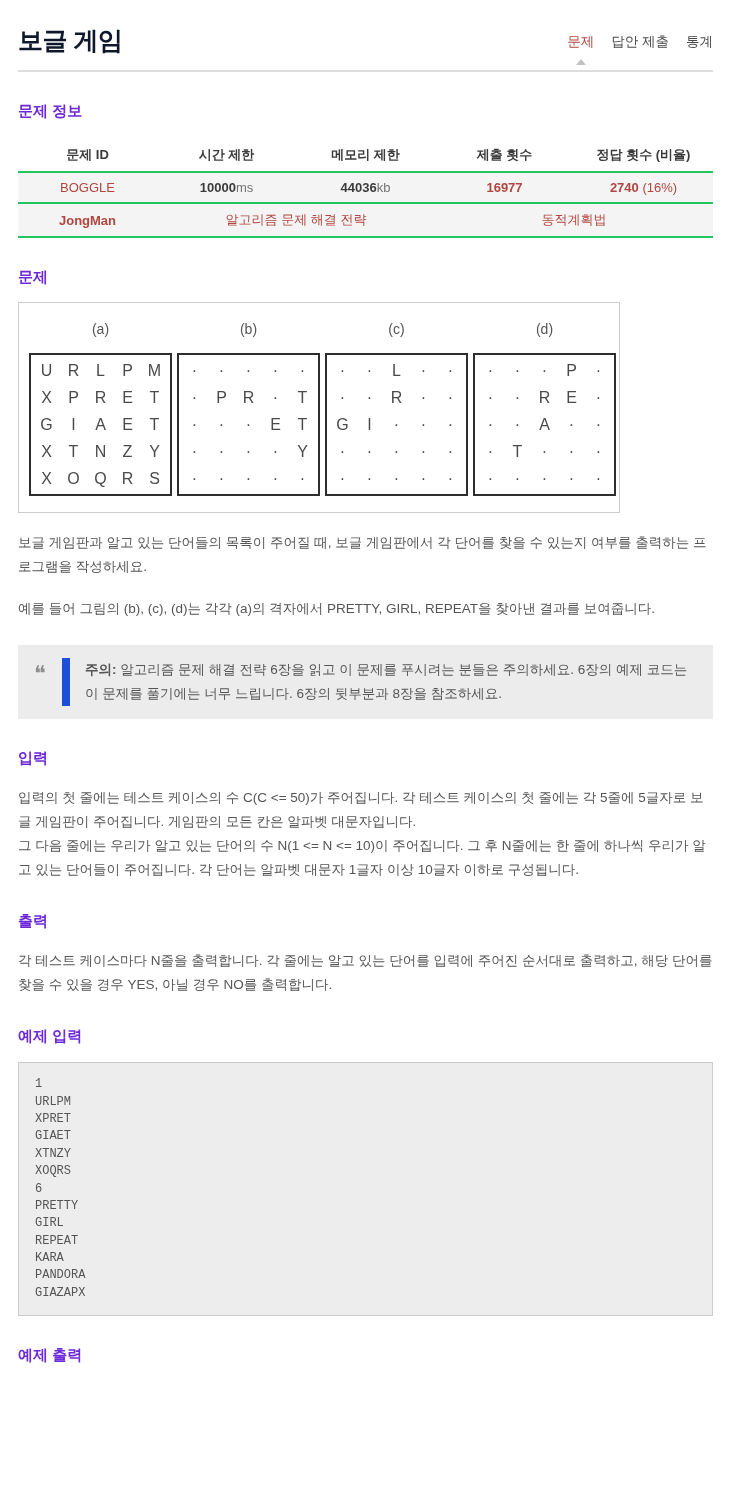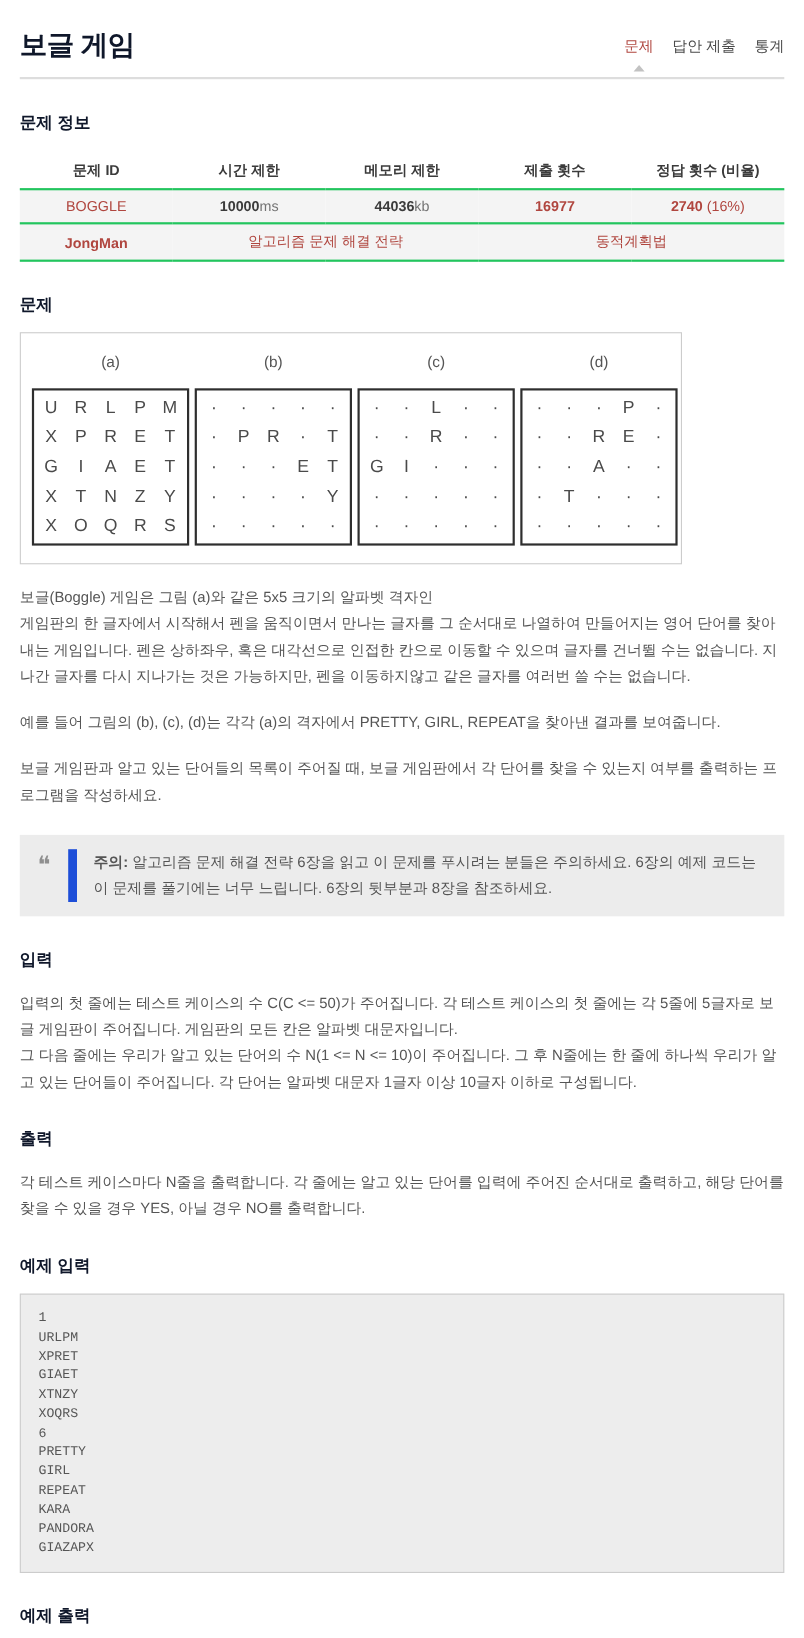--- a/index.html
+++ b/index.html
@@ -19,21 +19,21 @@
   .nav-item.active { color:#b0463f; }
   .nav-item.active::after {
     content:""; position:absolute; left:50%; transform:translateX(-50%);
     top:100%; margin-top:8px;
     border-left:5px solid transparent; border-right:5px solid transparent;
     border-bottom:6px solid #c2c2c2;
   }
   .page-divider { border:none; border-top:2px solid #ddd; margin:13px 0 0; }
 
   
-  .section-heading { font-size:15px; font-weight:bold; color:#0f172a; margin:30px 0 15px; }
+  .section-heading { font-size:15px; font-weight:bold; color:#6d28d9; margin:30px 0 15px; }
 
   
   .info-table { width:100%; border-collapse:collapse; font-size:13px; margin-top:18px; }
   .info-table th, .info-table td { text-align:center; padding:7px 4px; border-bottom:2px solid #22c55e; }
   .info-table th { color:#3b3b3b; font-weight:bold; }
   .value-row td { background:#f4f4f4; }
   .red { color:#b0463f; }
   .bold { font-weight:bold; }
   .num { font-weight:bold; color:#3b3b3b; }
   .unit { color:#737373; }
@@ -245,24 +245,22 @@
           <div class="grid-cell">·</div>
           <div class="grid-cell">·</div>
           <div class="grid-cell">·</div>
           <div class="grid-cell">·</div>
           <div class="grid-cell">·</div>
           <div class="grid-cell">·</div>
         </div>
       </div>
     </div>
 
-  <p class="body-text">보글(Boggle) 게임은 그림 (a)와 같은 5x5 크기의 알파벳 격자인
-게임판의 한 글자에서 시작해서 펜을 움직이면서 만나는 글자를 그 순서대로 나열하여 만들어지는 영어 단어를 찾아내는 게임입니다. 펜은 상하좌우, 혹은 대각선으로 인접한 칸으로 이동할 수 있으며 글자를 건너뛸 수는 없습니다. 지나간 글자를 다시 지나가는 것은 가능하지만, 펜을 이동하지않고 같은 글자를 여러번 쓸 수는 없습니다.</p>
+  <p class="body-text">보글 게임판과 알고 있는 단어들의 목록이 주어질 때, 보글 게임판에서 각 단어를 찾을 수 있는지 여부를 출력하는 프로그램을 작성하세요.</p>
   <p class="body-text">예를 들어 그림의 (b), (c), (d)는 각각 (a)의 격자에서 PRETTY, GIRL, REPEAT을 찾아낸 결과를 보여줍니다.</p>
-  <p class="body-text">보글 게임판과 알고 있는 단어들의 목록이 주어질 때, 보글 게임판에서 각 단어를 찾을 수 있는지 여부를 출력하는 프로그램을 작성하세요.</p>
 
   <div class="note-quote">
     <div class="quote-mark">❝</div>
     <div class="quote-body"><b>주의:</b><span> 알고리즘 문제 해결 전략 6장을 읽고 이 문제를 푸시려는 분들은 주의하세요. 6장의 예제 코드는 이 문제를 풀기에는 너무 느립니다. 6장의 뒷부분과 8장을 참조하세요.</span></div>
   </div>
 
   <h2 class="section-heading">입력</h2>
   <p class="body-text">입력의 첫 줄에는 테스트 케이스의 수 C(C &lt;= 50)가 주어집니다. 각 테스트 케이스의 첫 줄에는 각 5줄에 5글자로 보글 게임판이 주어집니다. 게임판의 모든 칸은 알파벳 대문자입니다.
 그 다음 줄에는 우리가 알고 있는 단어의 수 N(1 &lt;= N &lt;= 10)이 주어집니다. 그 후 N줄에는 한 줄에 하나씩 우리가 알고 있는 단어들이 주어집니다. 각 단어는 알파벳 대문자 1글자 이상 10글자 이하로 구성됩니다.</p>
 

